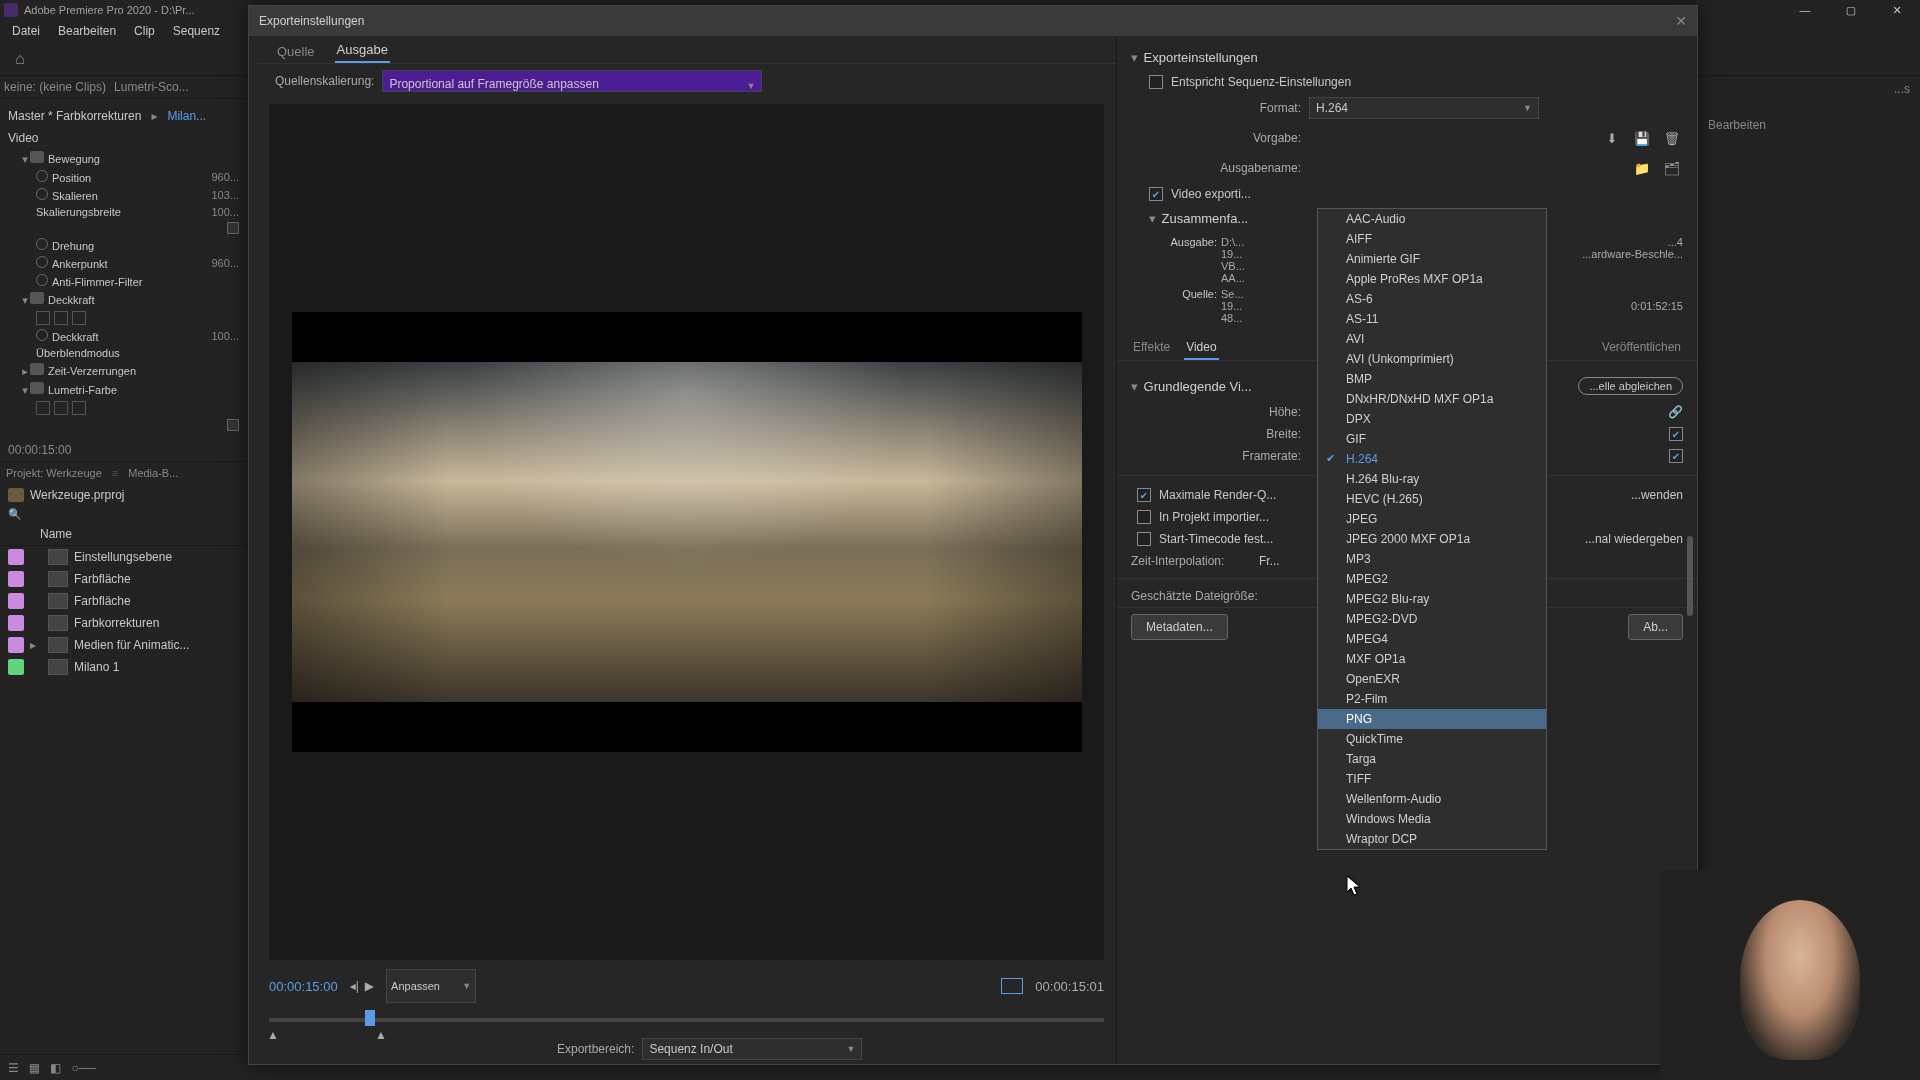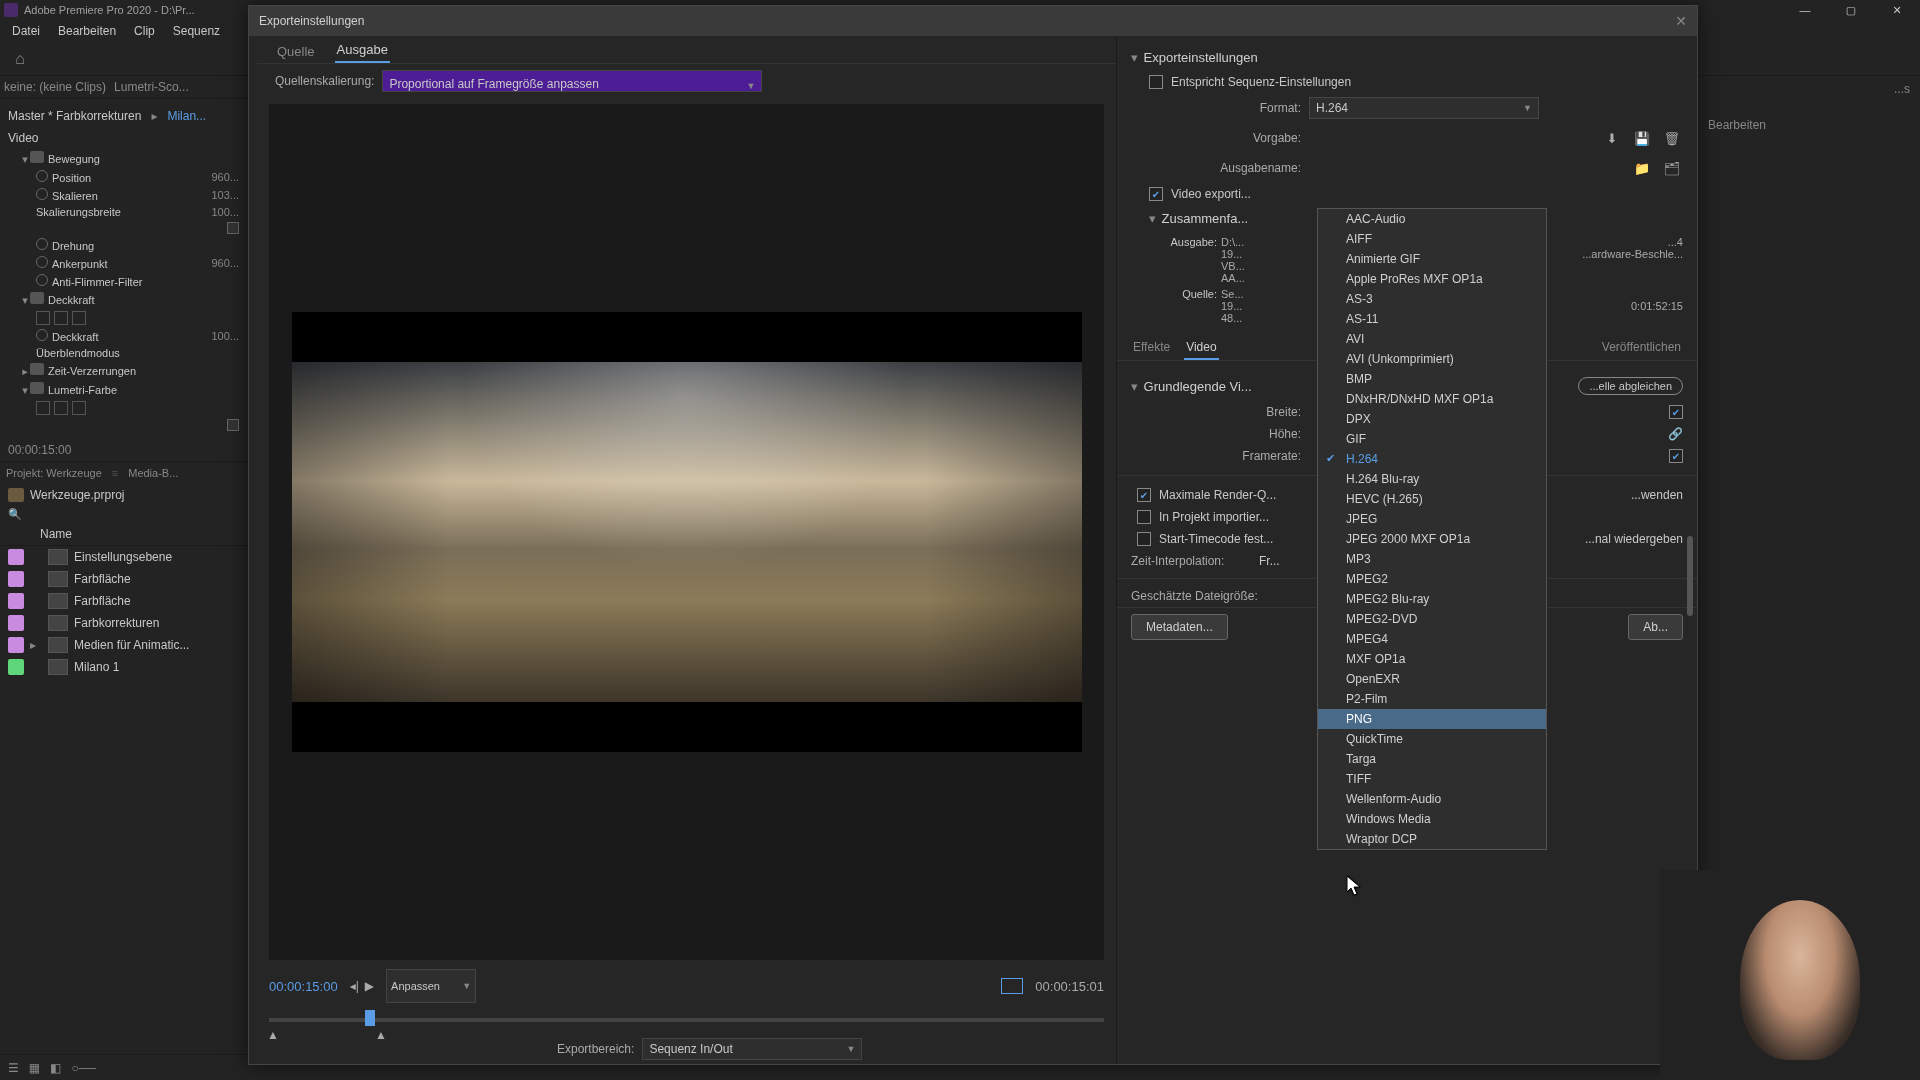--- a/index.html
+++ b/index.html
@@ -395,29 +395,29 @@
         <div class="t">Veröffentlichen</div>
       </div>
 
       <div class="sec-head" style="margin-top:10px;">
           <span class="tri">▾</span>
           <span>Grundlegende Vi...</span>
         <div style="flex:1"></div>
         <span class="pill-btn">...elle abgleichen</span>
       </div>
       <div class="form-row">
+          <label>Höhe:</label>
+          <div style="flex:1"></div>
+          <span class="link-icon">🔗</span>
+        </div>
+      <div class="form-row">
           <label>Breite:</label>
           <div style="flex:1"></div>
           <span class="link-icon"></span>
           <span class="checkbox checked"></span>
-        </div>
-      <div class="form-row">
-          <label>Höhe:</label>
-          <div style="flex:1"></div>
-          <span class="link-icon">🔗</span>
         </div>
       <div class="form-row">
           <label>Framerate:</label>
           <div style="flex:1"></div>
           <span class="checkbox checked"></span>
         </div>
 
       <div style="border-top:1px solid #333;margin:8px 0;"></div>
       <div class="form-row" style="padding-left:20px;">
           <span class="checkbox checked"></span>
@@ -451,21 +451,21 @@
         <div class="btn">Ab...</div>
       </div>
 
       <div class="scroll-ind"></div>
 
       <div class="format-list" id="format-list">
           <div class="format-item">AAC-Audio</div>
           <div class="format-item">AIFF</div>
           <div class="format-item">Animierte GIF</div>
           <div class="format-item">Apple ProRes MXF OP1a</div>
-          <div class="format-item">AS-3</div>
+          <div class="format-item">AS-6</div>
           <div class="format-item">AS-11</div>
           <div class="format-item">AVI</div>
           <div class="format-item">AVI (Unkomprimiert)</div>
           <div class="format-item">BMP</div>
           <div class="format-item">DNxHR/DNxHD MXF OP1a</div>
           <div class="format-item">DPX</div>
           <div class="format-item">GIF</div>
           <div class="format-item selected">H.264</div>
           <div class="format-item">H.264 Blu-ray</div>
           <div class="format-item">HEVC (H.265)</div>

